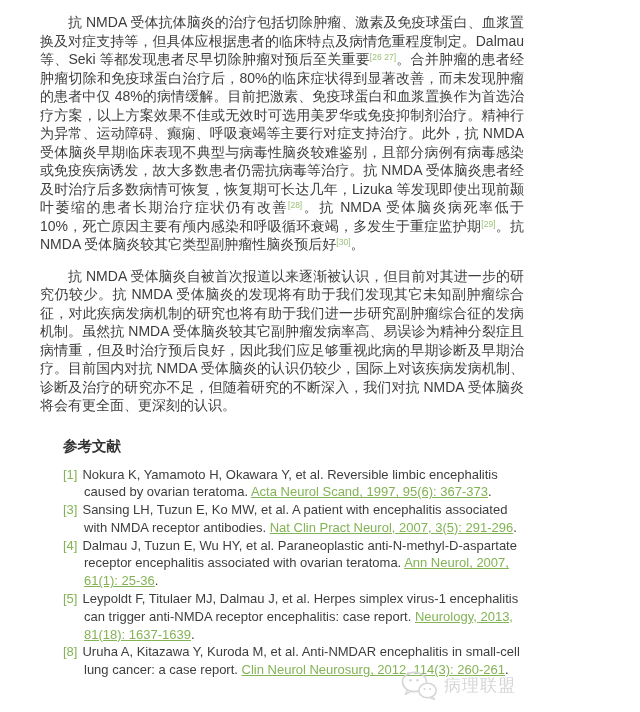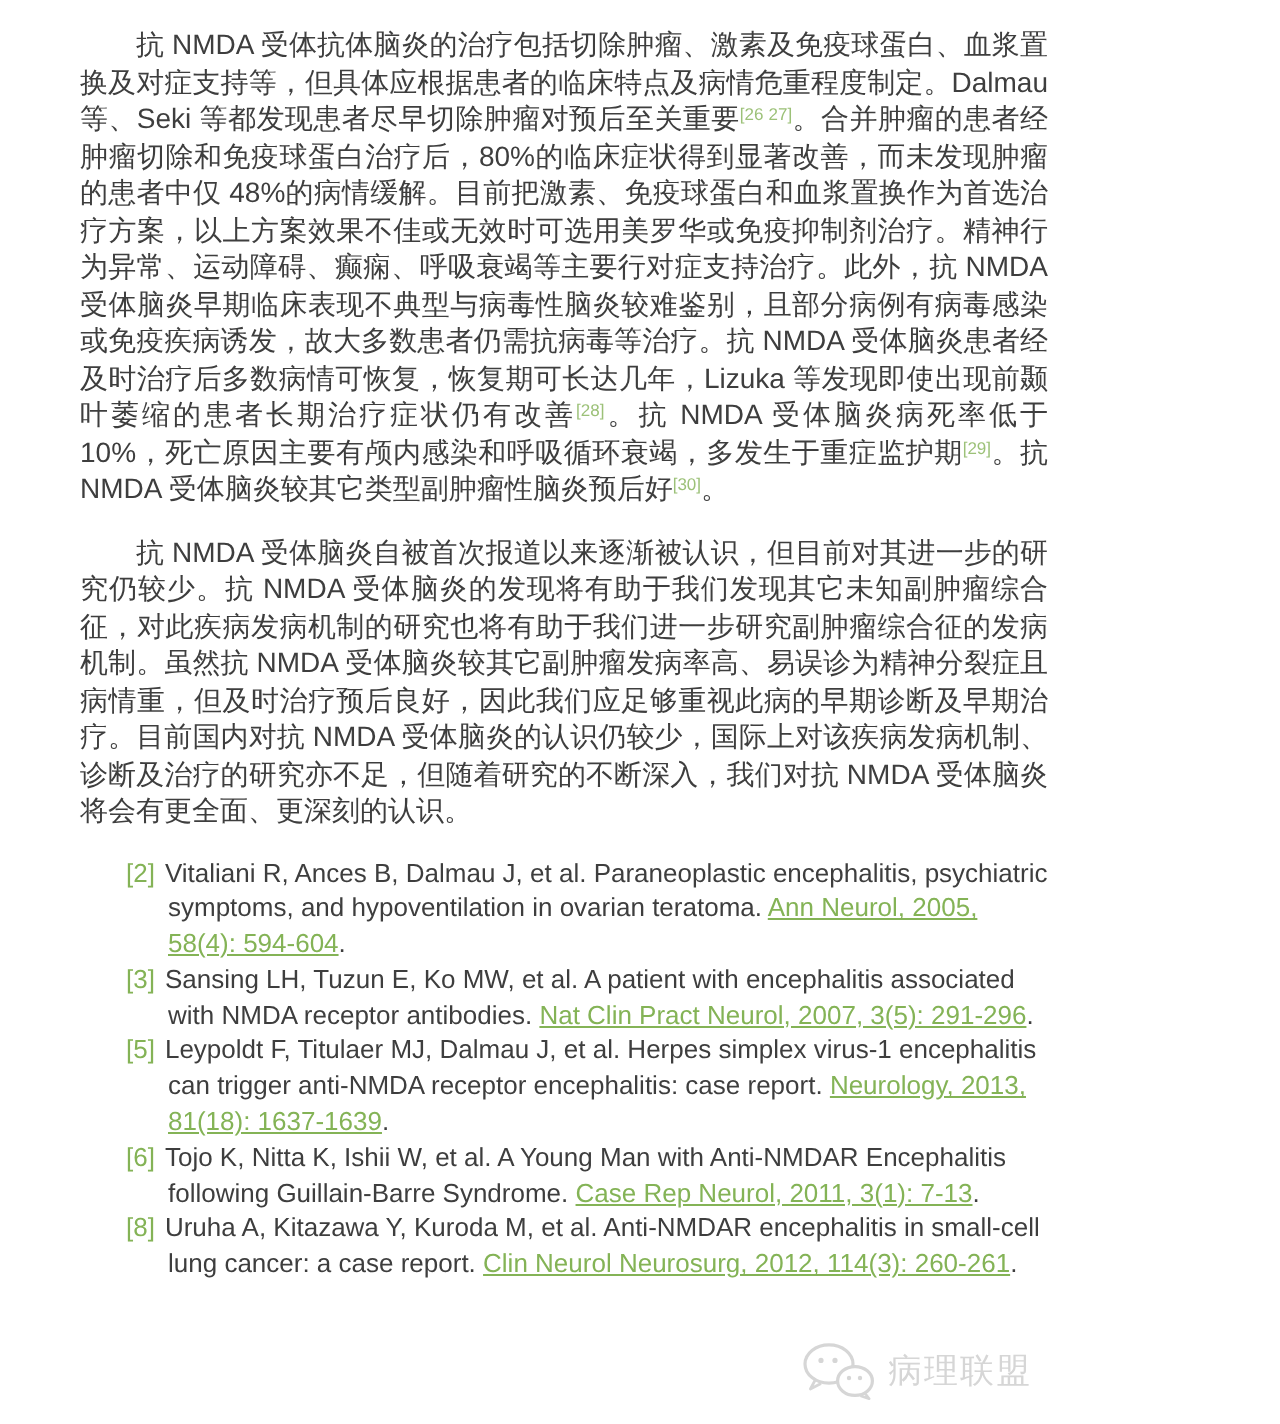--- a/index.html
+++ b/index.html
@@ -59,25 +59,26 @@
 </style>
 </head>
 <body>
 
 <div class="page" style="--green: #84b356; --cite: #9cc178; --body: #3e3e3e; --wm: #d6d6d6;">
   <div class="content">
     <div id="paragraphs">
         <p class="body-para"><span>抗 NMDA 受体抗体脑炎的治疗包括切除肿瘤、激素及免疫球蛋白、血浆置换及对症支持等，但具体应根据患者的临床特点及病情危重程度制定。Dalmau 等、Seki 等都发现患者尽早切除肿瘤对预后至关重要</span><sup class="cite">[26 27]</sup><span>。合并肿瘤的患者经肿瘤切除和免疫球蛋白治疗后，80%的临床症状得到显著改善，而未发现肿瘤的患者中仅 48%的病情缓解。目前把激素、免疫球蛋白和血浆置换作为首选治疗方案，以上方案效果不佳或无效时可选用美罗华或免疫抑制剂治疗。精神行为异常、运动障碍、癫痫、呼吸衰竭等主要行对症支持治疗。此外，抗 NMDA 受体脑炎早期临床表现不典型与病毒性脑炎较难鉴别，且部分病例有病毒感染或免疫疾病诱发，故大多数患者仍需抗病毒等治疗。抗 NMDA 受体脑炎患者经及时治疗后多数病情可恢复，恢复期可长达几年，Lizuka 等发现即使出现前颞叶萎缩的患者长期治疗症状仍有改善</span><sup class="cite">[28]</sup><span>。抗 NMDA 受体脑炎病死率低于 10%，死亡原因主要有颅内感染和呼吸循环衰竭，多发生于重症监护期</span><sup class="cite">[29]</sup><span>。抗 NMDA 受体脑炎较其它类型副肿瘤性脑炎预后好</span><sup class="cite">[30]</sup><span>。</span></p>
         <p class="body-para"><span>抗 NMDA 受体脑炎自被首次报道以来逐渐被认识，但目前对其进一步的研究仍较少。抗 NMDA 受体脑炎的发现将有助于我们发现其它未知副肿瘤综合征，对此疾病发病机制的研究也将有助于我们进一步研究副肿瘤综合征的发病机制。虽然抗 NMDA 受体脑炎较其它副肿瘤发病率高、易误诊为精神分裂症且病情重，但及时治疗预后良好，因此我们应足够重视此病的早期诊断及早期治疗。目前国内对抗 NMDA 受体脑炎的认识仍较少，国际上对该疾病发病机制、诊断及治疗的研究亦不足，但随着研究的不断深入，我们对抗 NMDA 受体脑炎将会有更全面、更深刻的认识。</span></p>
       </div>
+    <h3 class="ref-heading">参考文献</h3>
     <ol id="references" class="refs">
-        <li><a class="ref-num">[2]</a><span>Vitaliani R, Ances B, Dalmau J, et al. Paraneoplastic encephalitis, psychiatric symptoms, and hypoventilation in ovarian teratoma. </span><a class="ref-link">Ann Neurol, 2005, 58(4): 594-604</a><span>.</span></li>
+        <li><a class="ref-num">[1]</a><span>Nokura K, Yamamoto H, Okawara Y, et al. Reversible limbic encephalitis caused by ovarian teratoma. </span><a class="ref-link">Acta Neurol Scand, 1997, 95(6): 367-373</a><span>.</span></li>
         <li><a class="ref-num">[3]</a><span>Sansing LH, Tuzun E, Ko MW, et al. A patient with encephalitis associated with NMDA receptor antibodies. </span><a class="ref-link">Nat Clin Pract Neurol, 2007, 3(5): 291-296</a><span>.</span></li>
+        <li><a class="ref-num">[4]</a><span>Dalmau J, Tuzun E, Wu HY, et al. Paraneoplastic anti-N-methyl-D-aspartate receptor encephalitis associated with ovarian teratoma. </span><a class="ref-link">Ann Neurol, 2007, 61(1): 25-36</a><span>.</span></li>
         <li><a class="ref-num">[5]</a><span>Leypoldt F, Titulaer MJ, Dalmau J, et al. Herpes simplex virus-1 encephalitis can trigger anti-NMDA receptor encephalitis: case report. </span><a class="ref-link">Neurology, 2013, 81(18): 1637-1639</a><span>.</span></li>
-        <li><a class="ref-num">[6]</a><span>Tojo K, Nitta K, Ishii W, et al. A Young Man with Anti-NMDAR Encephalitis following Guillain-Barre Syndrome. </span><a class="ref-link">Case Rep Neurol, 2011, 3(1): 7-13</a><span>.</span></li>
         <li><a class="ref-num">[8]</a><span>Uruha A, Kitazawa Y, Kuroda M, et al. Anti-NMDAR encephalitis in small-cell lung cancer: a case report. </span><a class="ref-link">Clin Neurol Neurosurg, 2012, 114(3): 260-261</a><span>.</span></li>
       </ol>
   </div>
 
   <div class="footer">
     <span class="wx-icon">
       <svg width="36" height="29" viewBox="0 0 36 29" xmlns="http://www.w3.org/2000/svg">
         <ellipse cx="13.5" cy="11" rx="12" ry="9.6" fill="none" stroke="#d6d6d6" stroke-width="1.6"></ellipse>
         <path d="M6.5 19.2 L4.2 23.5 L9.5 20.8" fill="none" stroke="#d6d6d6" stroke-width="1.4" stroke-linejoin="round"></path>
         <circle cx="9.5" cy="9.2" r="1.3" fill="#d6d6d6"></circle>

